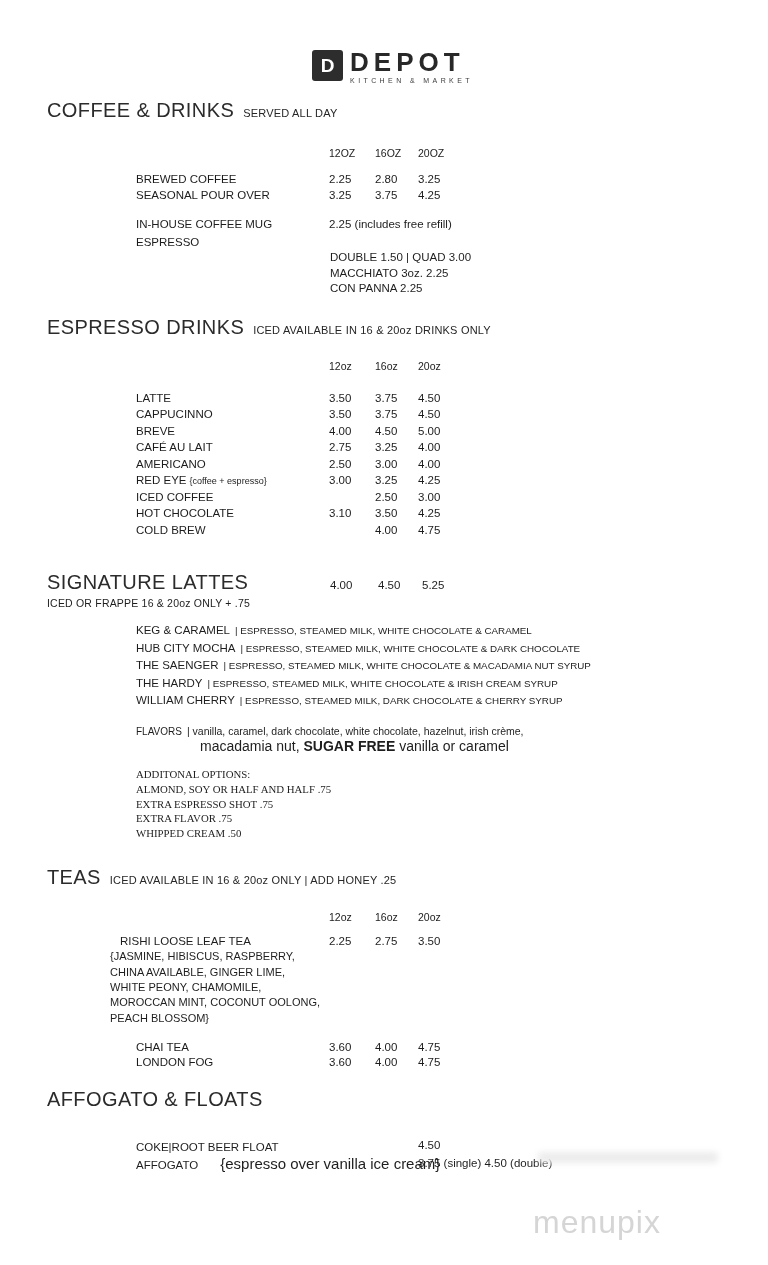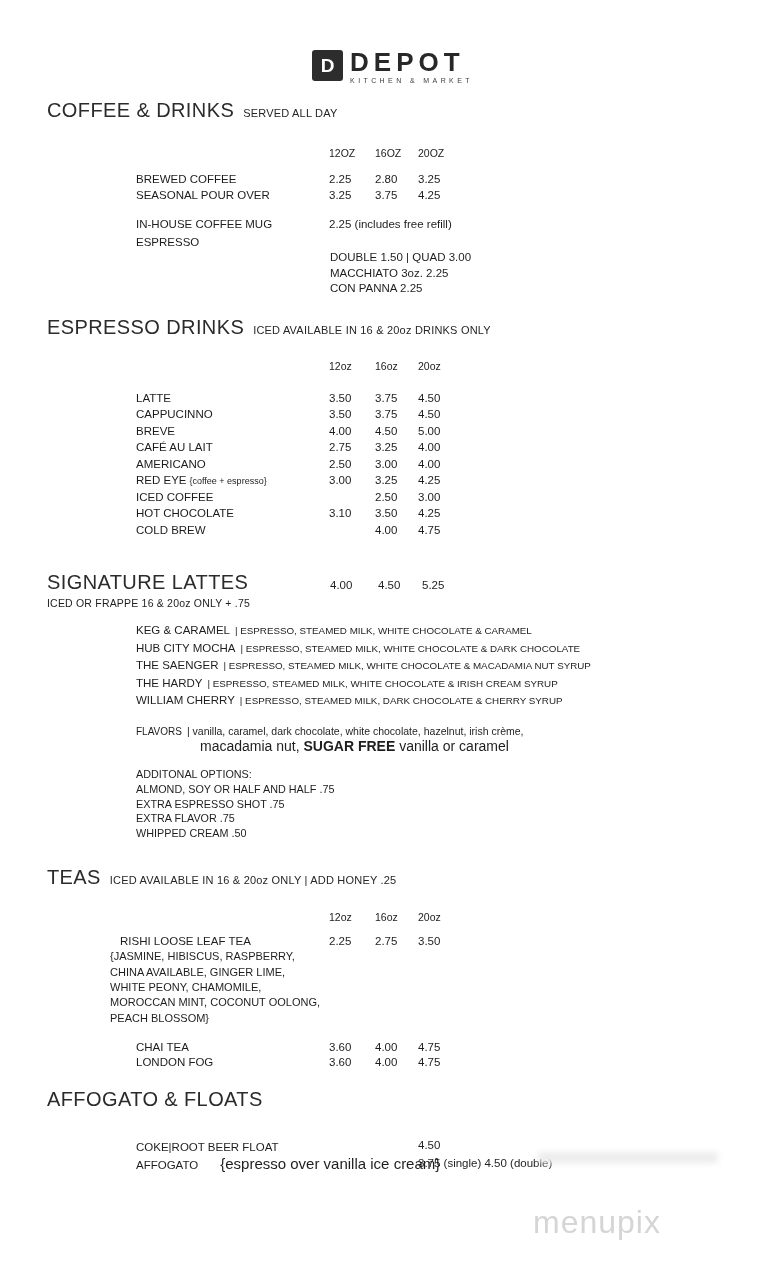--- a/index.html
+++ b/index.html
@@ -56,21 +56,21 @@
   .sig-name { font-size: 11.5px; }
   .sig-desc { font-size: 9.8px; padding-left: 5px; }
 
   .flavors { margin-left: 89px; }
   .flavors-l1 { line-height: 15px; white-space: nowrap; }
   .flavors-label { font-size: 10px; }
   .flavors-rest { font-size: 10.5px; padding-left: 5px; }
   .flavors-l2 { font-size: 14px; line-height: 15px; margin-left: 64px; }
   .flavors-l2 b { font-weight: 700; }
 
-  .options { margin-left: 89px; font-size: 10.8px; line-height: 14.8px; }
+  .options { margin-left: 89px; font-size: 10.8px; line-height: 14.8px; font-family: Liberation Serif, serif; }
   .options .opt-title { margin-bottom: 0; }
 
   
   .rishi-row { display: grid; grid-template-columns: 209px 46px 43px 44px; font-size: 11.5px; line-height: 15.5px; margin-left: 73px; }
   .varieties { margin-left: 63px; font-size: 11px; line-height: 15.3px; }
 
   
   .aff-row { display: grid; grid-template-columns: 282px auto; font-size: 11.5px; line-height: 15.8px; }
   .aff-name { white-space: nowrap; }
   .aff-note { font-size: 15px; padding-left: 2px; margin-left: 20px; }

